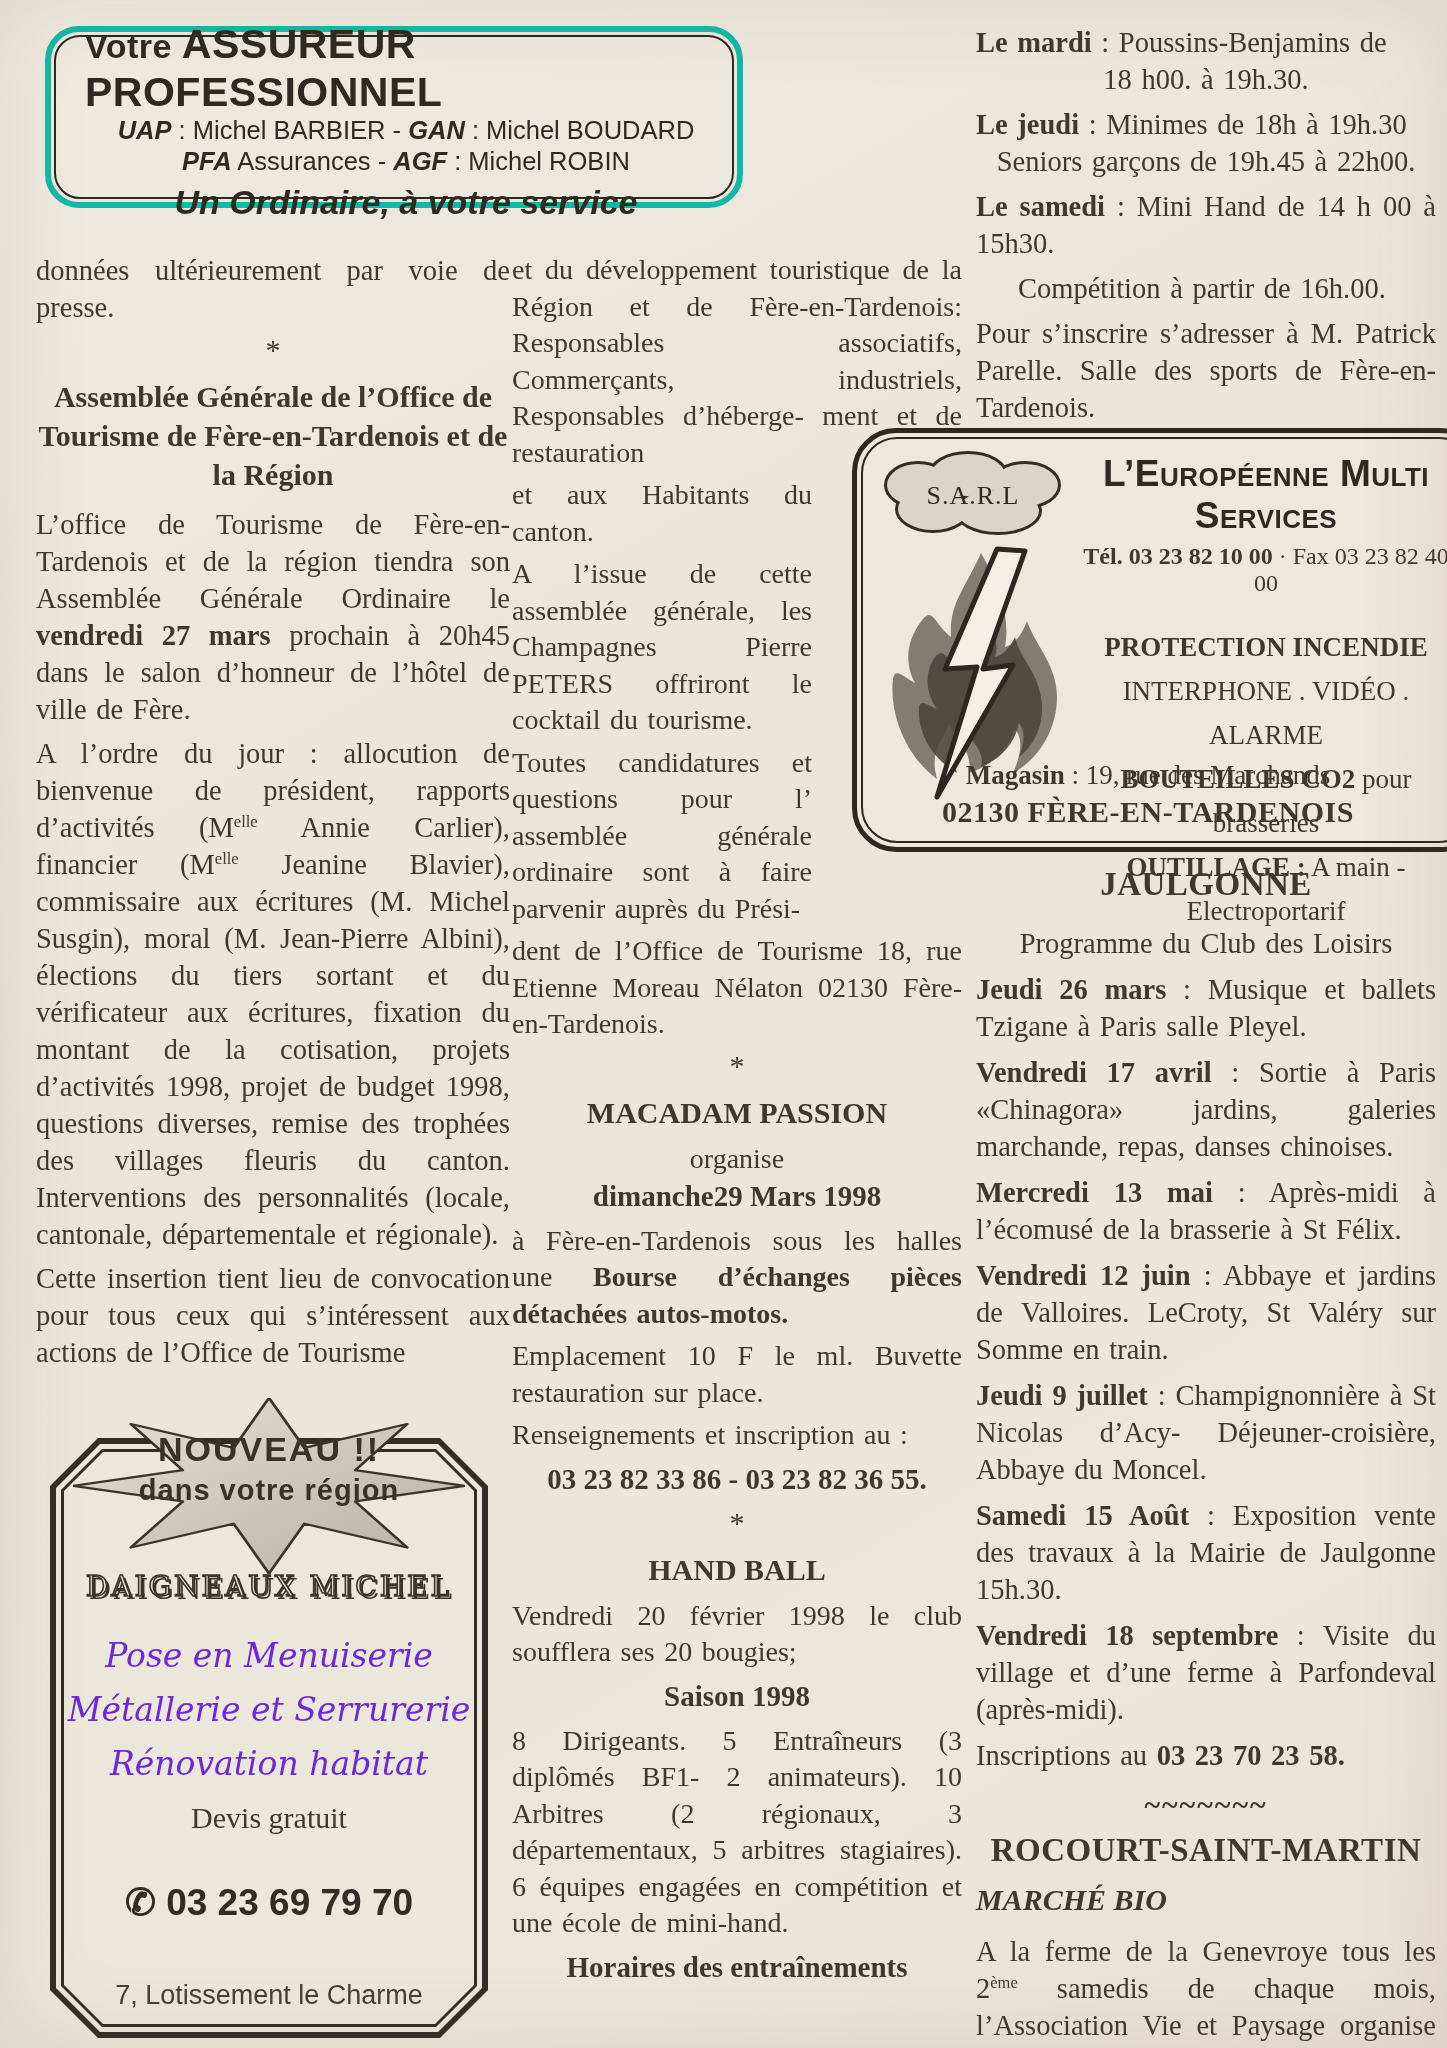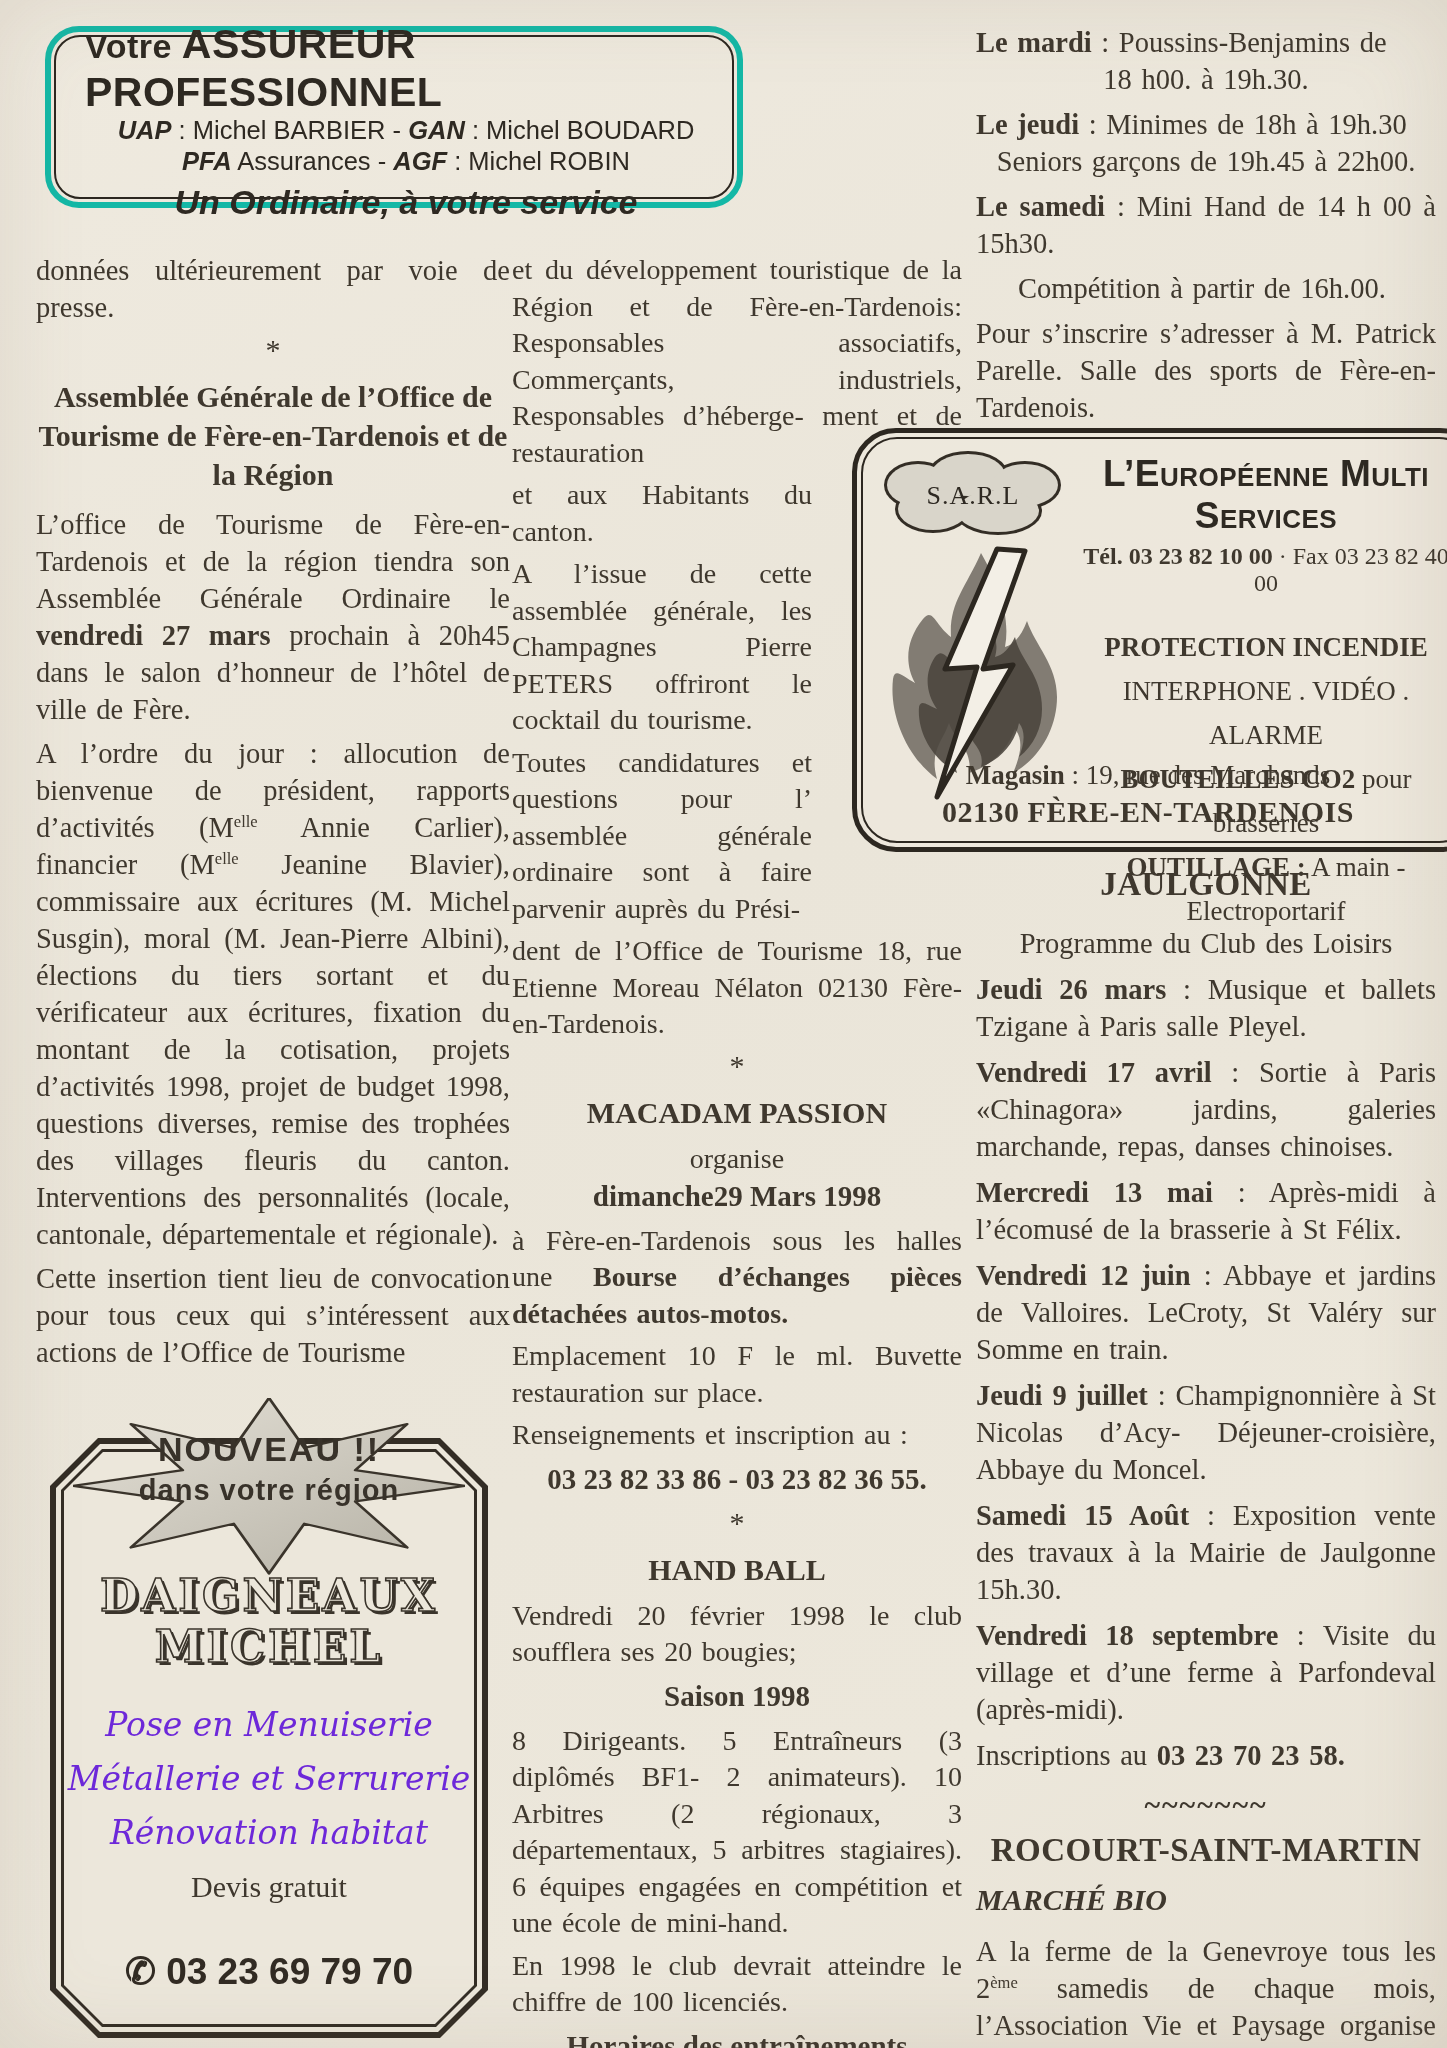--- a/index.html
+++ b/index.html
@@ -83,21 +83,21 @@
   .oct3{inset:5px;background:#332d25;
       clip-path:polygon(41px 0,calc(100% - 41px) 0,100% 41px,100% calc(100% - 41px),calc(100% - 41px) 100%,41px 100%,0 calc(100% - 41px),0 41px);}
   .oct4{inset:3px;background:#ece7db;
       clip-path:polygon(39px 0,calc(100% - 39px) 0,100% 39px,100% calc(100% - 39px),calc(100% - 39px) 100%,39px 100%,0 calc(100% - 39px),0 39px);}
   .dgx-star{position:absolute;left:50%;top:0;transform:translateX(-50%);width:392px;height:186px;}
   .dgx-star .t1{position:absolute;left:0;right:0;top:32px;text-align:center;
       font-family:"Liberation Sans",sans-serif;font-weight:bold;font-size:34px;color:#38322a;letter-spacing:2px;}
   .dgx-star .t2{position:absolute;left:0;right:0;top:76px;text-align:center;
       font-family:"Liberation Sans",sans-serif;font-weight:bold;font-size:29px;color:#38322a;letter-spacing:1px;}
   .dgx-content{position:absolute;inset:54px 14px 14px 14px;text-align:center;}
-  .dgx-name{margin-top:118px;font-family:"DejaVu Serif",serif;font-weight:bold;font-size:44px;
+  .dgx-name{margin-top:118px;font-family:"DejaVu Serif",serif;font-weight:normal;font-size:28px;
       letter-spacing:3px;color:#ece7db;-webkit-text-stroke:1.6px #3a342b;
       text-shadow:3px 3px 0 #3a342b;}
   .dgx-script{margin-top:26px;font-family:"DejaVu Serif",serif;font-style:italic;
       font-size:33px;line-height:54px;color:#6d28d9;}
   .dgx-devis{font-size:30px;margin-top:10px;}
   .dgx-phone{margin-top:46px;font-family:"Liberation Sans",sans-serif;font-weight:bold;font-size:37px;color:#322c24;}
   .dgx-addr1{margin-top:56px;font-family:"Liberation Sans",sans-serif;font-size:27px;color:#453f35;}
 </style>
 </head>
 <body>
@@ -134,21 +134,20 @@
     <div class="c-bold">dimanche29 Mars 1998</div>
     <p class="body-text"><span>à Fère-en-Tardenois sous les halles une </span><span class="b">Bourse d’échanges pièces détachées autos-motos.</span></p>
     <p class="body-text">Emplacement 10 F le ml. Buvette restauration sur place.</p>
     <p class="body-text">Renseignements et inscription au :</p>
     <div class="c-bold">03 23 82 33 86 - 03 23 82 36 55.</div>
     <div class="star-sep">*</div>
     <div class="h-sec">HAND BALL</div>
     <p class="body-text">Vendredi 20 février 1998 le club soufflera ses 20 bougies;</p>
     <div class="c-bold">Saison 1998</div>
     <p class="body-text">8 Dirigeants. 5 Entraîneurs (3 diplômés BF1- 2 animateurs). 10 Arbitres (2 régionaux, 3 départementaux, 5 arbitres stagiaires). 6 équipes engagées en compétition et une école de mini-hand.</p>
-    <p class="body-text">En 1998 le club devrait atteindre le chiffre de 100 licenciés.</p>
     <div class="c-bold" style="margin-bottom:0;">Horaires des entraînements</div>
 
   </div>
 
   <div id="col-right-top">
     <p class="body-text" style="margin-bottom:0;"><span class="b">Le mardi</span><span> : Poussins-Benjamins de</span></p>
     <p class="body-text center">18 h00. à 19h.30.</p>
     <p class="body-text" style="margin-bottom:0;"><span class="b">Le jeudi</span><span> : Minimes de 18h à 19h.30</span></p>
     <p class="body-text center">Seniors garçons de 19h.45 à 22h00.</p>
     <p class="body-text"><span class="b">Le samedi</span><span> : Mini Hand de 14 h 00 à 15h30.</span></p>

